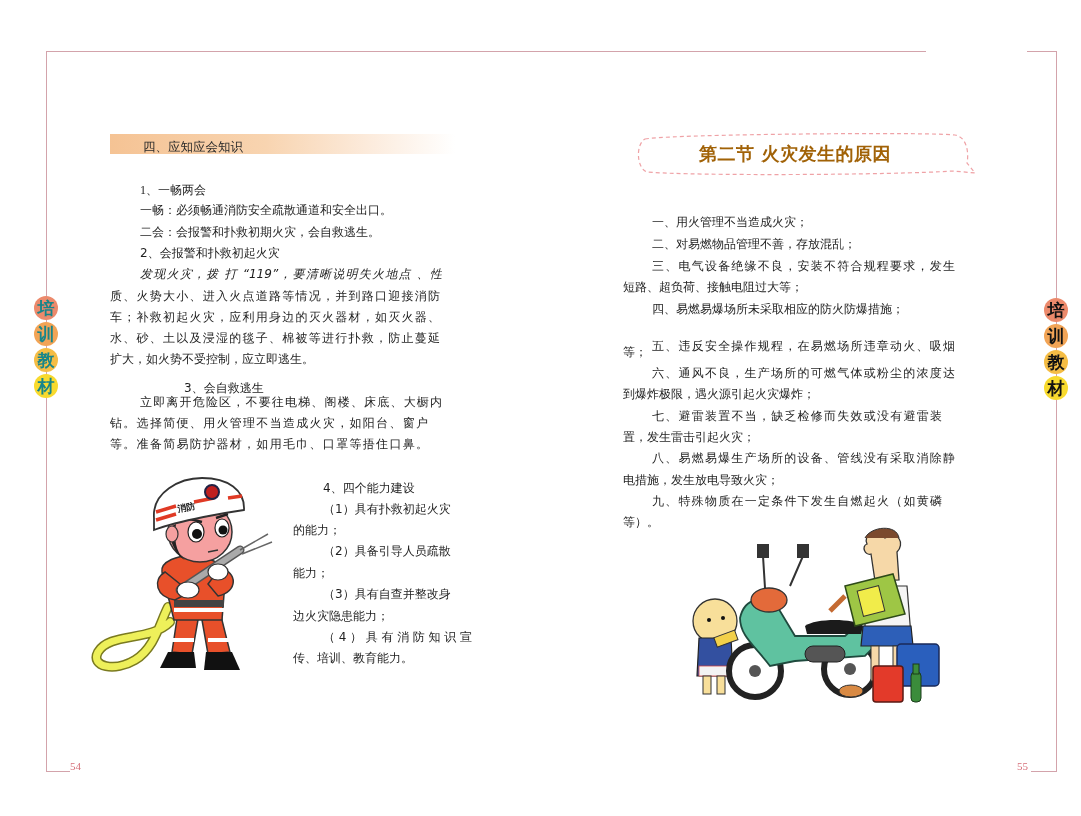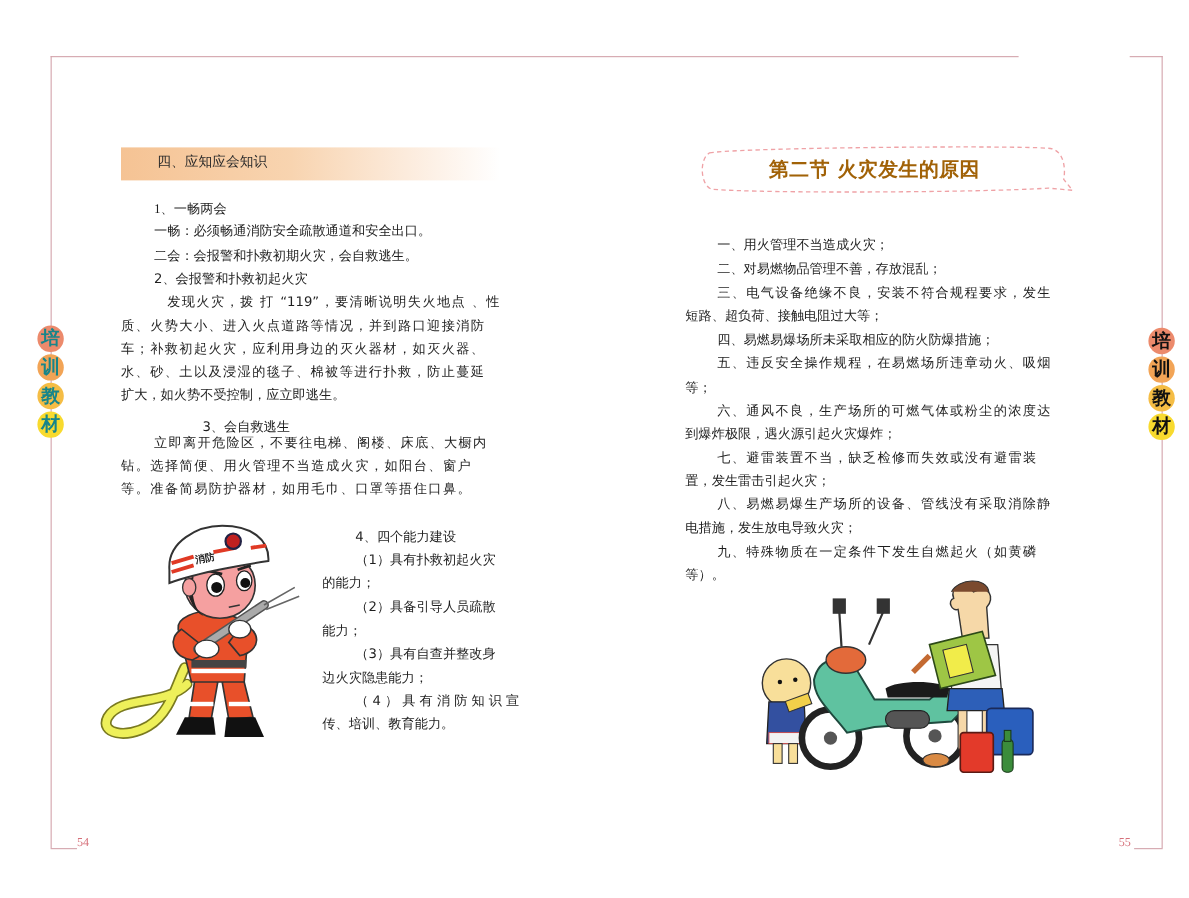--- a/index.html
+++ b/index.html
@@ -2,21 +2,21 @@
 <html><head>
 <meta charset="utf-8">
 <style>
   html, body { margin:0; padding:0; background:#ffffff; }
   body { width:1081px; height:816px; position:relative; overflow:hidden;
          font-family:"DejaVu Sans","Liberation Sans",sans-serif; color:#222; }
   .abs { position:absolute; }
   .frame { position:absolute; background:#d3a3ab; }
   .line { position:absolute; font-size:12px; white-space:nowrap; line-height:16px; height:16px; color:#1e1e1e; }
   .just { text-align:justify; text-align-last:justify; white-space:normal; overflow:hidden; }
-  .banner { position:absolute; left:110px; top:134px; width:345px; height:30px;
+  .banner { position:absolute; left:110px; top:134px; width:345px; height:20px;
             background:linear-gradient(90deg,#f5c394 0%,#f8d4b0 45%,#fcebdc 75%,#ffffff 100%); }
   .banner span { position:absolute; left:33px; top:5px; font-size:12.5px; color:#2a2a2a; }
   .tab { position:absolute; width:24px; height:24px; border-radius:50%; text-align:center;
          line-height:24px; font-size:17px; font-weight:bold; }
   .tab.l { color:#17858a; }
   .tab.r { color:#111; }
   .pno { position:absolute; font-family:"Liberation Serif",serif; font-size:11px; color:#d6707a; }
   .title-text { position:absolute; left:635px; top:142px; width:320px; text-align:center;
                 font-size:18px; font-weight:bold; color:#a16207; letter-spacing:0.5px; }
 </style>
@@ -48,21 +48,21 @@
 
 <div class="banner">
   <span>四、应知应会知识</span>
 </div>
 
 <div>
   <div class="line" style="left:140px;top:182px;font-family:Liberation Serif, serif;">1、一畅两会</div>
   <div class="line" style="left:140px;top:202px;">一畅：必须畅通消防安全疏散通道和安全出口。</div>
   <div class="line" style="left:140px;top:224px;">二会：会报警和扑救初期火灾，会自救逃生。</div>
   <div class="line" style="left:140px;top:245px;">2、会报警和扑救初起火灾</div>
-  <div class="line just" style="left:152px;top:266px;width:302px;">发现火灾，拨 打 “119”，要清晰说明失火地点 、性</div>
+  <div class="line just" style="left:140px;top:266px;width:302px;font-style:italic;">发现火灾，拨 打 “119”，要清晰说明失火地点 、性</div>
   <div class="line just" style="left:110px;top:288px;width:330px;">质、火势大小、进入火点道路等情况，并到路口迎接消防</div>
   <div class="line just" style="left:110px;top:309px;width:330px;">车；补救初起火灾，应利用身边的灭火器材，如灭火器、</div>
   <div class="line just" style="left:110px;top:330px;width:330px;">水、砂、土以及浸湿的毯子、棉被等进行扑救，防止蔓延</div>
   <div class="line" style="left:110px;top:351px;">扩大，如火势不受控制，应立即逃生。</div>
   <div class="line" style="left:140px;top:380px;margin-left:44px;">3、会自救逃生</div>
   <div class="line just" style="left:140px;top:394px;width:302px;">立即离开危险区，不要往电梯、阁楼、床底、大橱内</div>
   <div class="line just" style="left:110px;top:415px;width:318px;">钻。选择简便、用火管理不当造成火灾，如阳台、窗户</div>
   <div class="line just" style="left:110px;top:436px;width:318px;">等。准备简易防护器材，如用毛巾、口罩等捂住口鼻。</div>
 </div>
 
@@ -125,21 +125,21 @@
   <path d="M12 8 C40 3 300 1 322 4 C334 6 336 22 334 32 L342 42 L320 40 C260 44 60 45 14 41 C4 38 2 14 12 8 Z" fill="none" stroke="#efa2a6" stroke-width="1.2" stroke-dasharray="4 3"></path>
 </svg>
 <div class="title-text">第二节 火灾发生的原因</div>
 
 <div>
   <div class="line" style="left:652px;top:214px;">一、用火管理不当造成火灾；</div>
   <div class="line" style="left:652px;top:236px;">二、对易燃物品管理不善，存放混乱；</div>
   <div class="line just" style="left:652px;top:258px;width:303px;">三、电气设备绝缘不良，安装不符合规程要求，发生</div>
   <div class="line" style="left:623px;top:279px;">短路、超负荷、接触电阻过大等；</div>
   <div class="line" style="left:652px;top:301px;text-align:right;">四、易燃易爆场所未采取相应的防火防爆措施；</div>
-  <div class="line just" style="left:652px;top:322px;width:303px;">五、违反安全操作规程，在易燃场所违章动火、吸烟</div>
+  <div class="line just" style="left:652px;top:338px;width:303px;">五、违反安全操作规程，在易燃场所违章动火、吸烟</div>
   <div class="line" style="left:623px;top:344px;">等；</div>
   <div class="line just" style="left:652px;top:365px;width:303px;">六、通风不良，生产场所的可燃气体或粉尘的浓度达</div>
   <div class="line" style="left:623px;top:386px;">到爆炸极限，遇火源引起火灾爆炸；</div>
   <div class="line just" style="left:652px;top:408px;width:290px;">七、避雷装置不当，缺乏检修而失效或没有避雷装</div>
   <div class="line" style="left:623px;top:429px;">置，发生雷击引起火灾；</div>
   <div class="line just" style="left:652px;top:450px;width:303px;">八、易燃易爆生产场所的设备、管线没有采取消除静</div>
   <div class="line" style="left:623px;top:472px;">电措施，发生放电导致火灾；</div>
   <div class="line just" style="left:652px;top:493px;width:290px;">九、特殊物质在一定条件下发生自燃起火（如黄磷</div>
   <div class="line" style="left:623px;top:514px;">等）。</div>
 </div>

